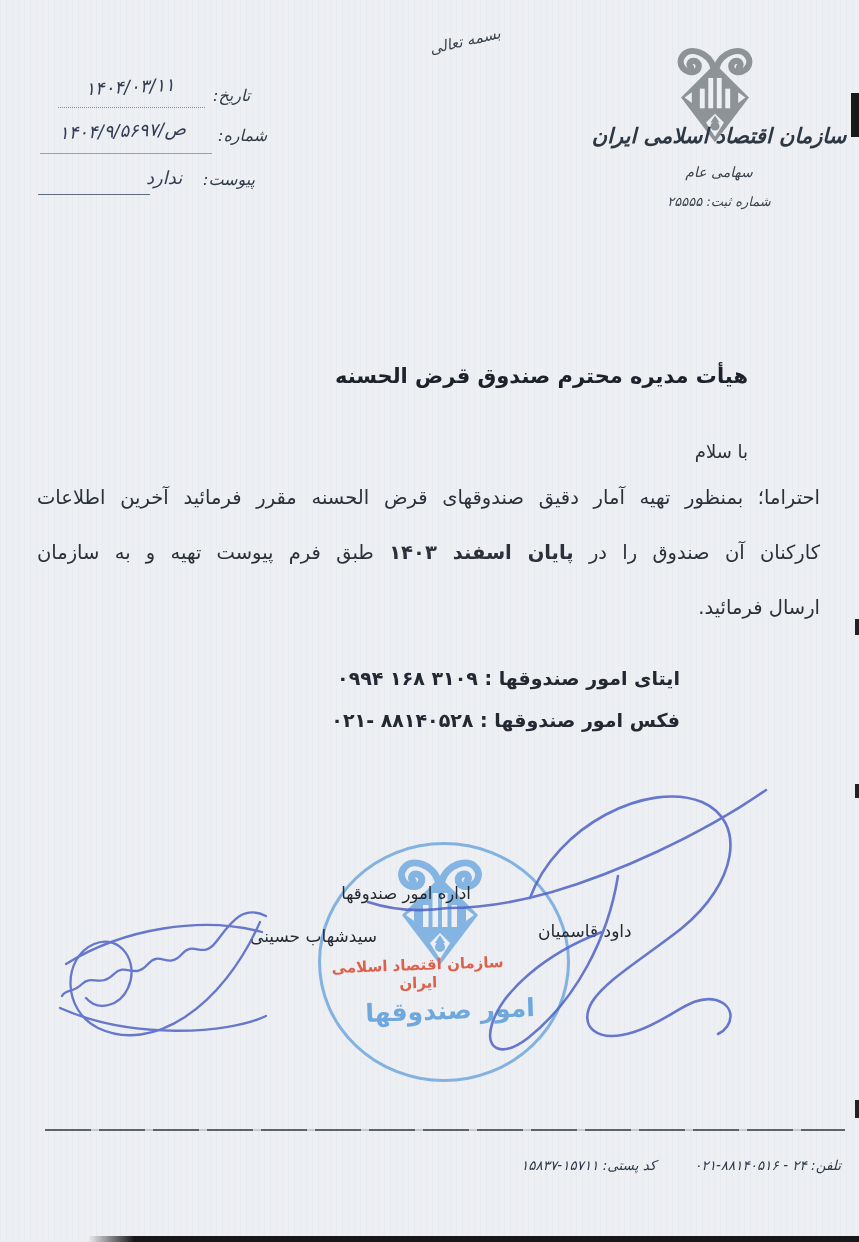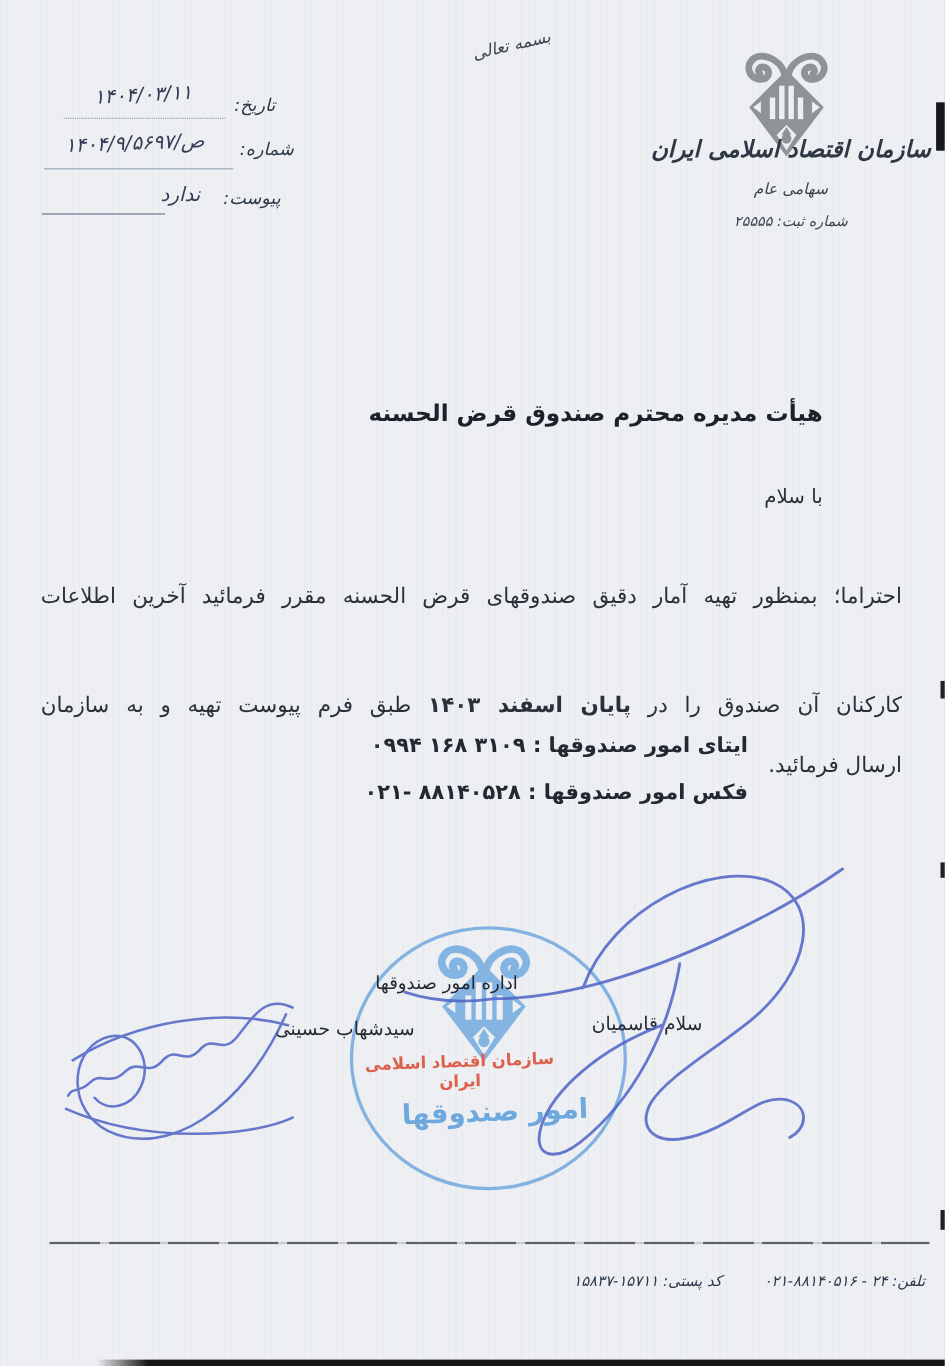--- a/index.html
+++ b/index.html
@@ -28,21 +28,21 @@
   .m-v2{left:30px;top:120px;width:185px;text-align:center;transform:rotate(-2deg);}
   .m-u2{left:40px;top:153px;width:172px;border-top:1px solid #93a2b5;}
   .m-l3{left:203px;top:170px;}
   .m-v3{left:146px;top:167px;width:60px;text-align:left;}
   .m-u3{left:38px;top:194px;width:112px;border-top:1.5px solid #5d6d82;}
   
   .recipient{top:364px;right:111px;font-size:21px;font-weight:bold;color:#1c212b;}
   .salutation{top:441px;right:111px;font-size:18px;color:#2b303a;}
   .para{left:37px;right:39px;top:482px;font-size:19.5px;color:#2b303a;direction:rtl;}
   .pline{height:55px;line-height:32px;}
-  .pjust{text-align:justify;text-align-last:justify;margin-top:44px;}
+  .pjust{text-align:justify;text-align-last:justify;}
   .pend{text-align:right;}
   .contact{font-size:19px;font-weight:bold;color:#232833;margin-top:32px;}
   .eitaa{top:635px;right:179px;}
   .fax{top:677px;right:179px;}
   
   .stamp-circle{left:318px;top:842px;width:246px;height:234px;border:3px solid #74aade;
                 border-radius:50%;opacity:.88;}
   .dept{left:328px;top:884px;width:156px;font-size:16.5px;color:#23282f;text-align:center;}
   .signer-r{left:538px;top:921px;font-size:17px;color:#262b33;}
   .signer-l{left:250px;top:926px;font-size:17px;color:#262b33;}
@@ -123,21 +123,21 @@
 
   <div class="abs contact eitaa rtl"><span>ایتای امور صندوقها : </span><span dir="ltr">۰۹۹۴ ۱۶۸ ۳۱۰۹</span></div>
   <div class="abs contact fax rtl"><span>فکس امور صندوقها : </span><span dir="ltr">۰۲۱- ۸۸۱۴۰۵۲۸</span></div>
 
   <div class="abs stamp-circle"></div>
   <svg class="abs logo-stamp" viewBox="0 0 100 112">
       <use href="#emblem"></use>
     </svg>
 
   <div class="abs dept rtl">اداره امور صندوقها</div>
-  <div class="abs signer-r rtl">سلام قاسمیان</div>
+  <div class="abs signer-r rtl">داود قاسمیان</div>
   <div class="abs signer-l rtl">سیدشهاب حسینی</div>
 
   <div class="abs stamp-red rtl">سازمان اقتصاد اسلامی ایران</div>
   <div class="abs stamp-blue rtl">امور صندوقها</div>
 
   <svg class="abs sig-svg" viewBox="0 0 859 1242">
     <g fill="none" stroke="#4f63c6" stroke-width="2.6" stroke-linecap="round" opacity="0.85">
 
       <path d="M766,790 C700,836 614,874 552,892 C510,904 472,908 448,908 C420,912 392,910 368,902"></path>
       <path d="M530,898 C556,826 648,780 702,802 C748,822 736,884 682,928 C644,958 606,980 592,1002 C578,1026 596,1044 634,1032 C672,1020 690,994 716,1000 C736,1006 734,1026 718,1034"></path>

